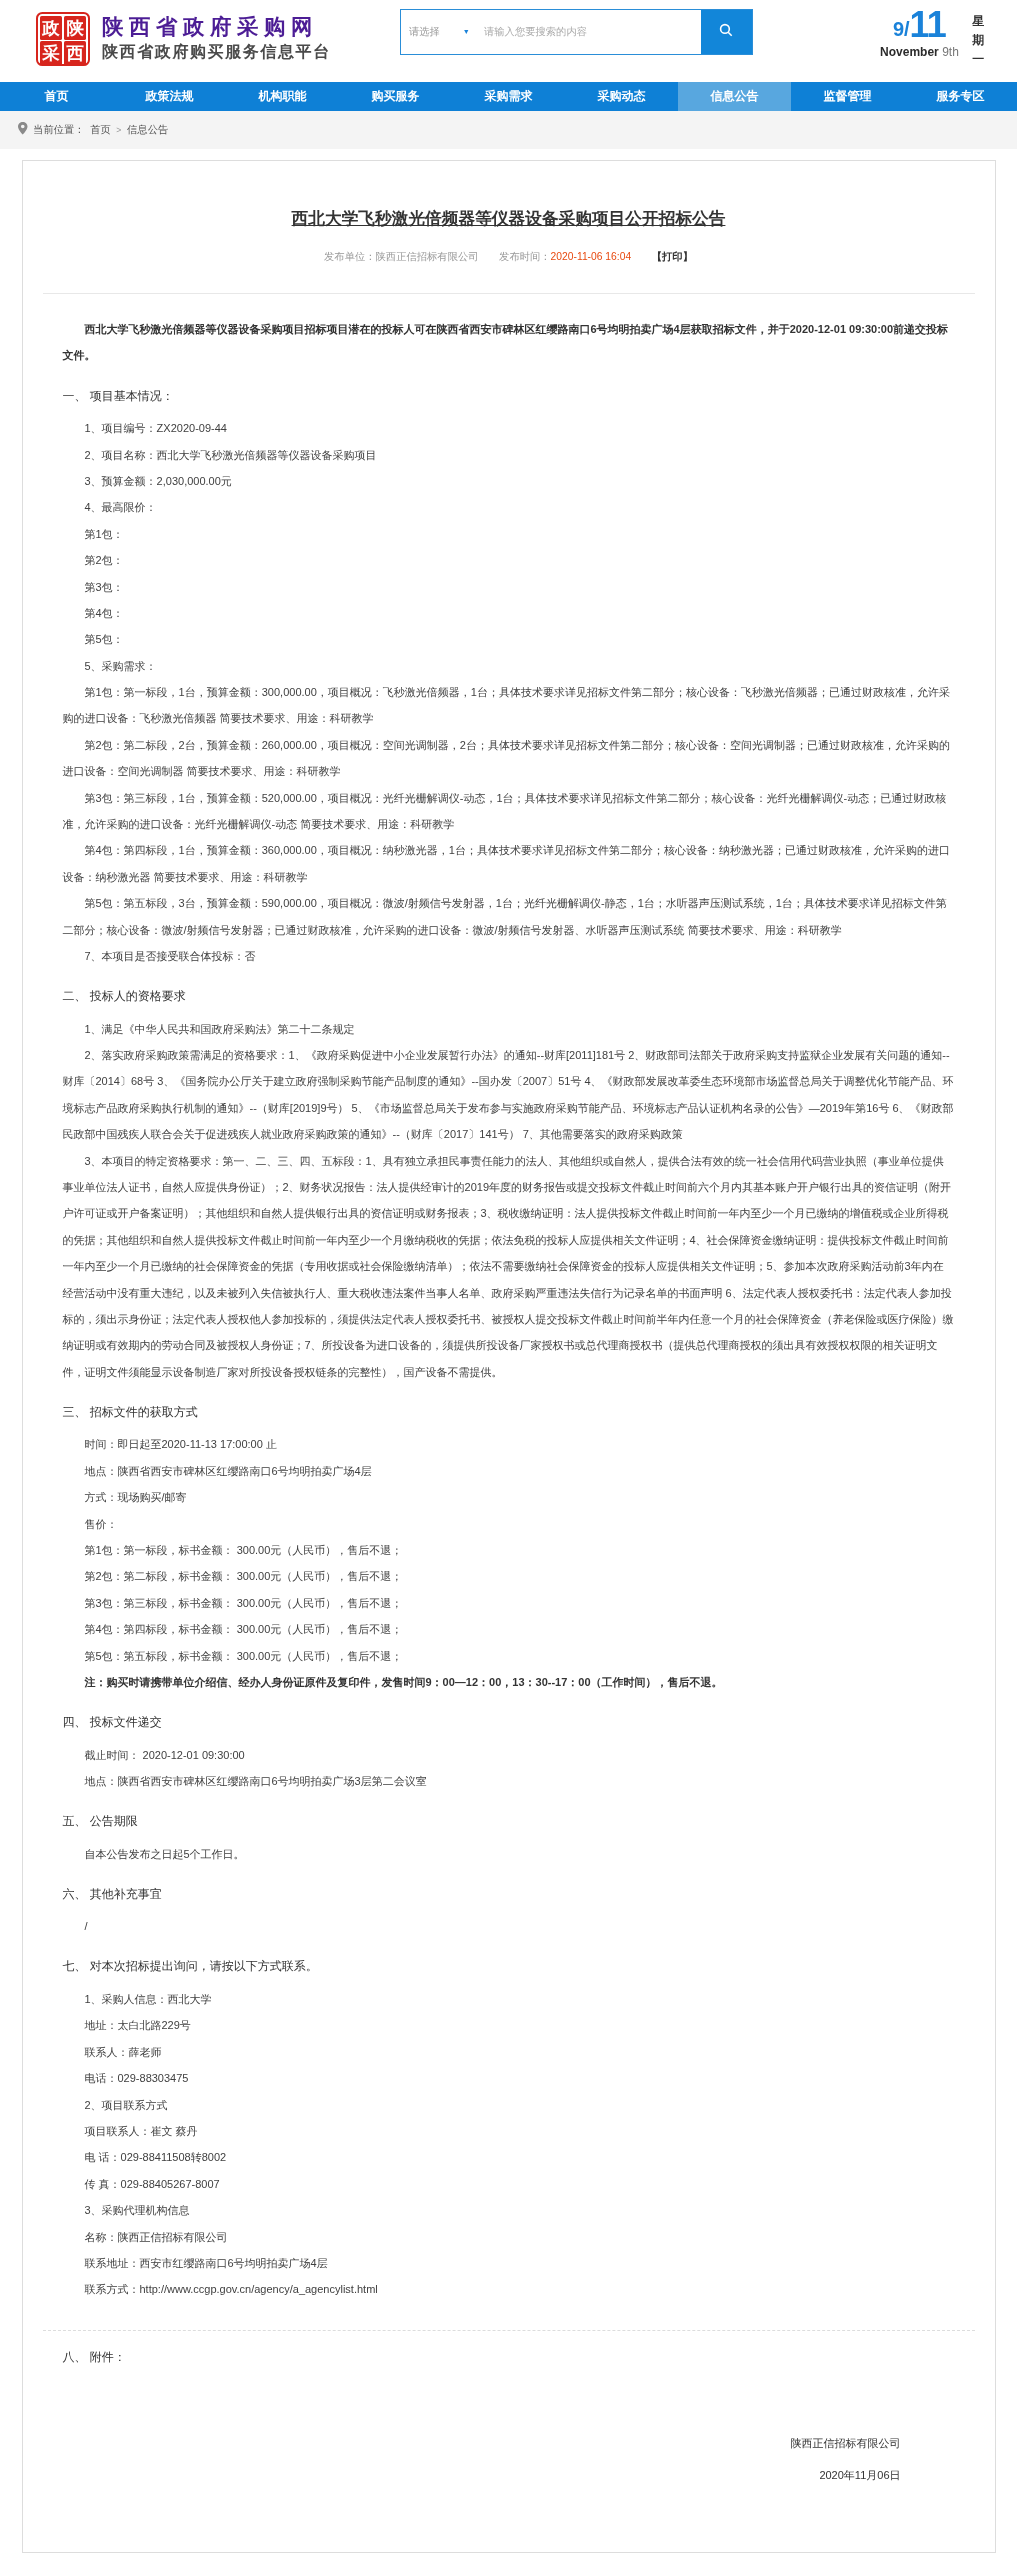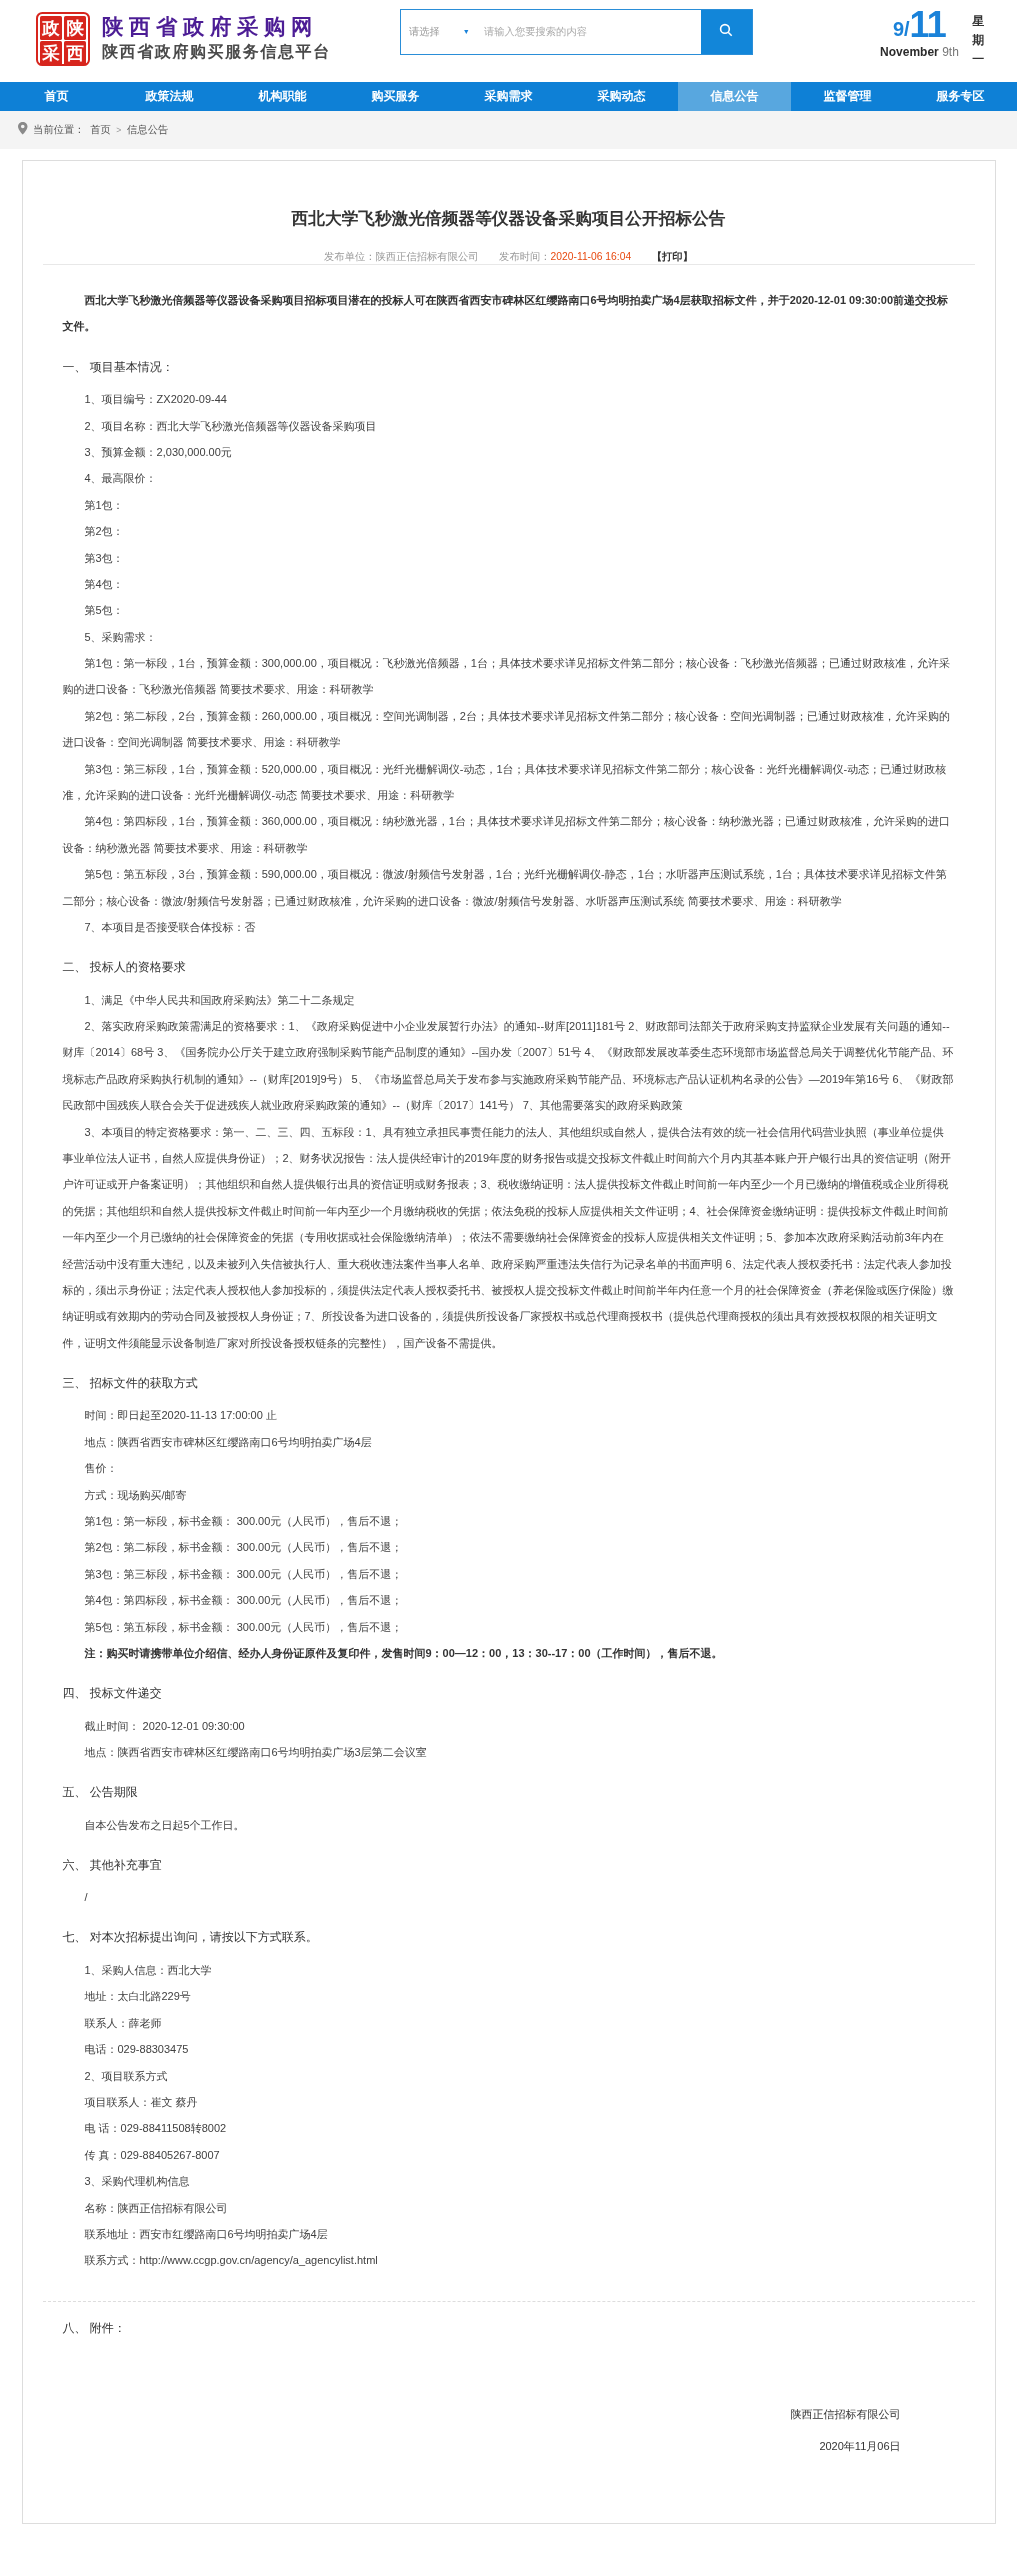--- a/index.html
+++ b/index.html
@@ -46,22 +46,22 @@
 
   
   .breadcrumb-bar { background:#f4f4f4; height:38px; display:flex; align-items:center;
                     padding-left:18px; font-size:10.3px; color:#555; gap:5.6px; }
   .crumb-link { color:#555; cursor:pointer; }
   .crumb-sep { color:#999; font-size:8.7px; }
 
   
   .card { width:974px; margin:11px auto 0; border:0.8px solid #ddd; background:#fff;
           padding:46px 40px 36px; }
-  .article-title { text-align:center; font-size:16.7px; font-weight:bold; color:#333; margin:0 0 20.6px; }
-  .article-meta { text-align:center; font-size:10.3px; color:#999; margin-bottom:0; }
+  .article-title { text-align:center; font-size:16.7px; font-weight:bold; color:#333; margin:0 0 20.6px;text-decoration:underline; }
+  .article-meta { text-align:center; font-size:10.3px; color:#999; margin-bottom:29px; }
   .article-meta .m-gap { display:inline-block; width:20.6px; }
   .meta-time { color:#e8490f; }
   .meta-print { color:#333; font-weight:bold; cursor:pointer; }
   .meta-divider { border:none; border-top:0.8px solid #e8e8e8; margin:0 -20px 22px; }
 
   #article-body p { margin:0; font-size:11px; line-height:2.4; color:#404040; }
   #article-body .b-intro, #article-body .b-note { font-weight:bold; color:#333; text-indent:2em; }
   #article-body .b-heading { font-weight:normal; color:#333; font-size:12px; margin:12.7px 0 4.8px; text-indent:0; }
   #article-body .b-item { text-indent:2em; }
   .dash-divider { border-top:0.8px dashed #ddd; margin:27px -20px 11px; }
@@ -170,22 +170,22 @@
         <p class="b-item">第4包：第四标段，1台，预算金额：360,000.00，项目概况：纳秒激光器，1台；具体技术要求详见招标文件第二部分；核心设备：纳秒激光器；已通过财政核准，允许采购的进口设备：纳秒激光器 简要技术要求、用途：科研教学</p>
         <p class="b-item">第5包：第五标段，3台，预算金额：590,000.00，项目概况：微波/射频信号发射器，1台；光纤光栅解调仪-静态，1台；水听器声压测试系统，1台；具体技术要求详见招标文件第二部分；核心设备：微波/射频信号发射器；已通过财政核准，允许采购的进口设备：微波/射频信号发射器、水听器声压测试系统 简要技术要求、用途：科研教学</p>
         <p class="b-item">7、本项目是否接受联合体投标：否</p>
         <p class="b-heading">二、 投标人的资格要求</p>
         <p class="b-item">1、满足《中华人民共和国政府采购法》第二十二条规定</p>
         <p class="b-item">2、落实政府采购政策需满足的资格要求：1、《政府采购促进中小企业发展暂行办法》的通知--财库[2011]181号 2、财政部司法部关于政府采购支持监狱企业发展有关问题的通知--财库〔2014〕68号 3、《国务院办公厅关于建立政府强制采购节能产品制度的通知》--国办发〔2007〕51号 4、《财政部发展改革委生态环境部市场监督总局关于调整优化节能产品、环境标志产品政府采购执行机制的通知》--（财库[2019]9号） 5、《市场监督总局关于发布参与实施政府采购节能产品、环境标志产品认证机构名录的公告》—2019年第16号 6、《财政部民政部中国残疾人联合会关于促进残疾人就业政府采购政策的通知》--（财库〔2017〕141号） 7、其他需要落实的政府采购政策</p>
         <p class="b-item">3、本项目的特定资格要求：第一、二、三、四、五标段：1、具有独立承担民事责任能力的法人、其他组织或自然人，提供合法有效的统一社会信用代码营业执照（事业单位提供事业单位法人证书，自然人应提供身份证）；2、财务状况报告：法人提供经审计的2019年度的财务报告或提交投标文件截止时间前六个月内其基本账户开户银行出具的资信证明（附开户许可证或开户备案证明）；其他组织和自然人提供银行出具的资信证明或财务报表；3、税收缴纳证明：法人提供投标文件截止时间前一年内至少一个月已缴纳的增值税或企业所得税的凭据；其他组织和自然人提供投标文件截止时间前一年内至少一个月缴纳税收的凭据；依法免税的投标人应提供相关文件证明；4、社会保障资金缴纳证明：提供投标文件截止时间前一年内至少一个月已缴纳的社会保障资金的凭据（专用收据或社会保险缴纳清单）；依法不需要缴纳社会保障资金的投标人应提供相关文件证明；5、参加本次政府采购活动前3年内在经营活动中没有重大违纪，以及未被列入失信被执行人、重大税收违法案件当事人名单、政府采购严重违法失信行为记录名单的书面声明 6、法定代表人授权委托书：法定代表人参加投标的，须出示身份证；法定代表人授权他人参加投标的，须提供法定代表人授权委托书、被授权人提交投标文件截止时间前半年内任意一个月的社会保障资金（养老保险或医疗保险）缴纳证明或有效期内的劳动合同及被授权人身份证；7、所投设备为进口设备的，须提供所投设备厂家授权书或总代理商授权书（提供总代理商授权的须出具有效授权权限的相关证明文件，证明文件须能显示设备制造厂家对所投设备授权链条的完整性），国产设备不需提供。</p>
         <p class="b-heading">三、 招标文件的获取方式</p>
         <p class="b-item">时间：即日起至2020-11-13 17:00:00 止</p>
         <p class="b-item">地点：陕西省西安市碑林区红缨路南口6号均明拍卖广场4层</p>
+        <p class="b-item">方式：现场购买/邮寄</p>
         <p class="b-item">售价：</p>
-        <p class="b-item">方式：现场购买/邮寄</p>
         <p class="b-item">第1包：第一标段，标书金额： 300.00元（人民币），售后不退；</p>
         <p class="b-item">第2包：第二标段，标书金额： 300.00元（人民币），售后不退；</p>
         <p class="b-item">第3包：第三标段，标书金额： 300.00元（人民币），售后不退；</p>
         <p class="b-item">第4包：第四标段，标书金额： 300.00元（人民币），售后不退；</p>
         <p class="b-item">第5包：第五标段，标书金额： 300.00元（人民币），售后不退；</p>
         <p class="b-note">注：购买时请携带单位介绍信、经办人身份证原件及复印件，发售时间9：00—12：00，13：30--17：00（工作时间），售后不退。</p>
         <p class="b-heading">四、 投标文件递交</p>
         <p class="b-item">截止时间： 2020-12-01 09:30:00</p>
         <p class="b-item">地点：陕西省西安市碑林区红缨路南口6号均明拍卖广场3层第二会议室</p>
         <p class="b-heading">五、 公告期限</p>

